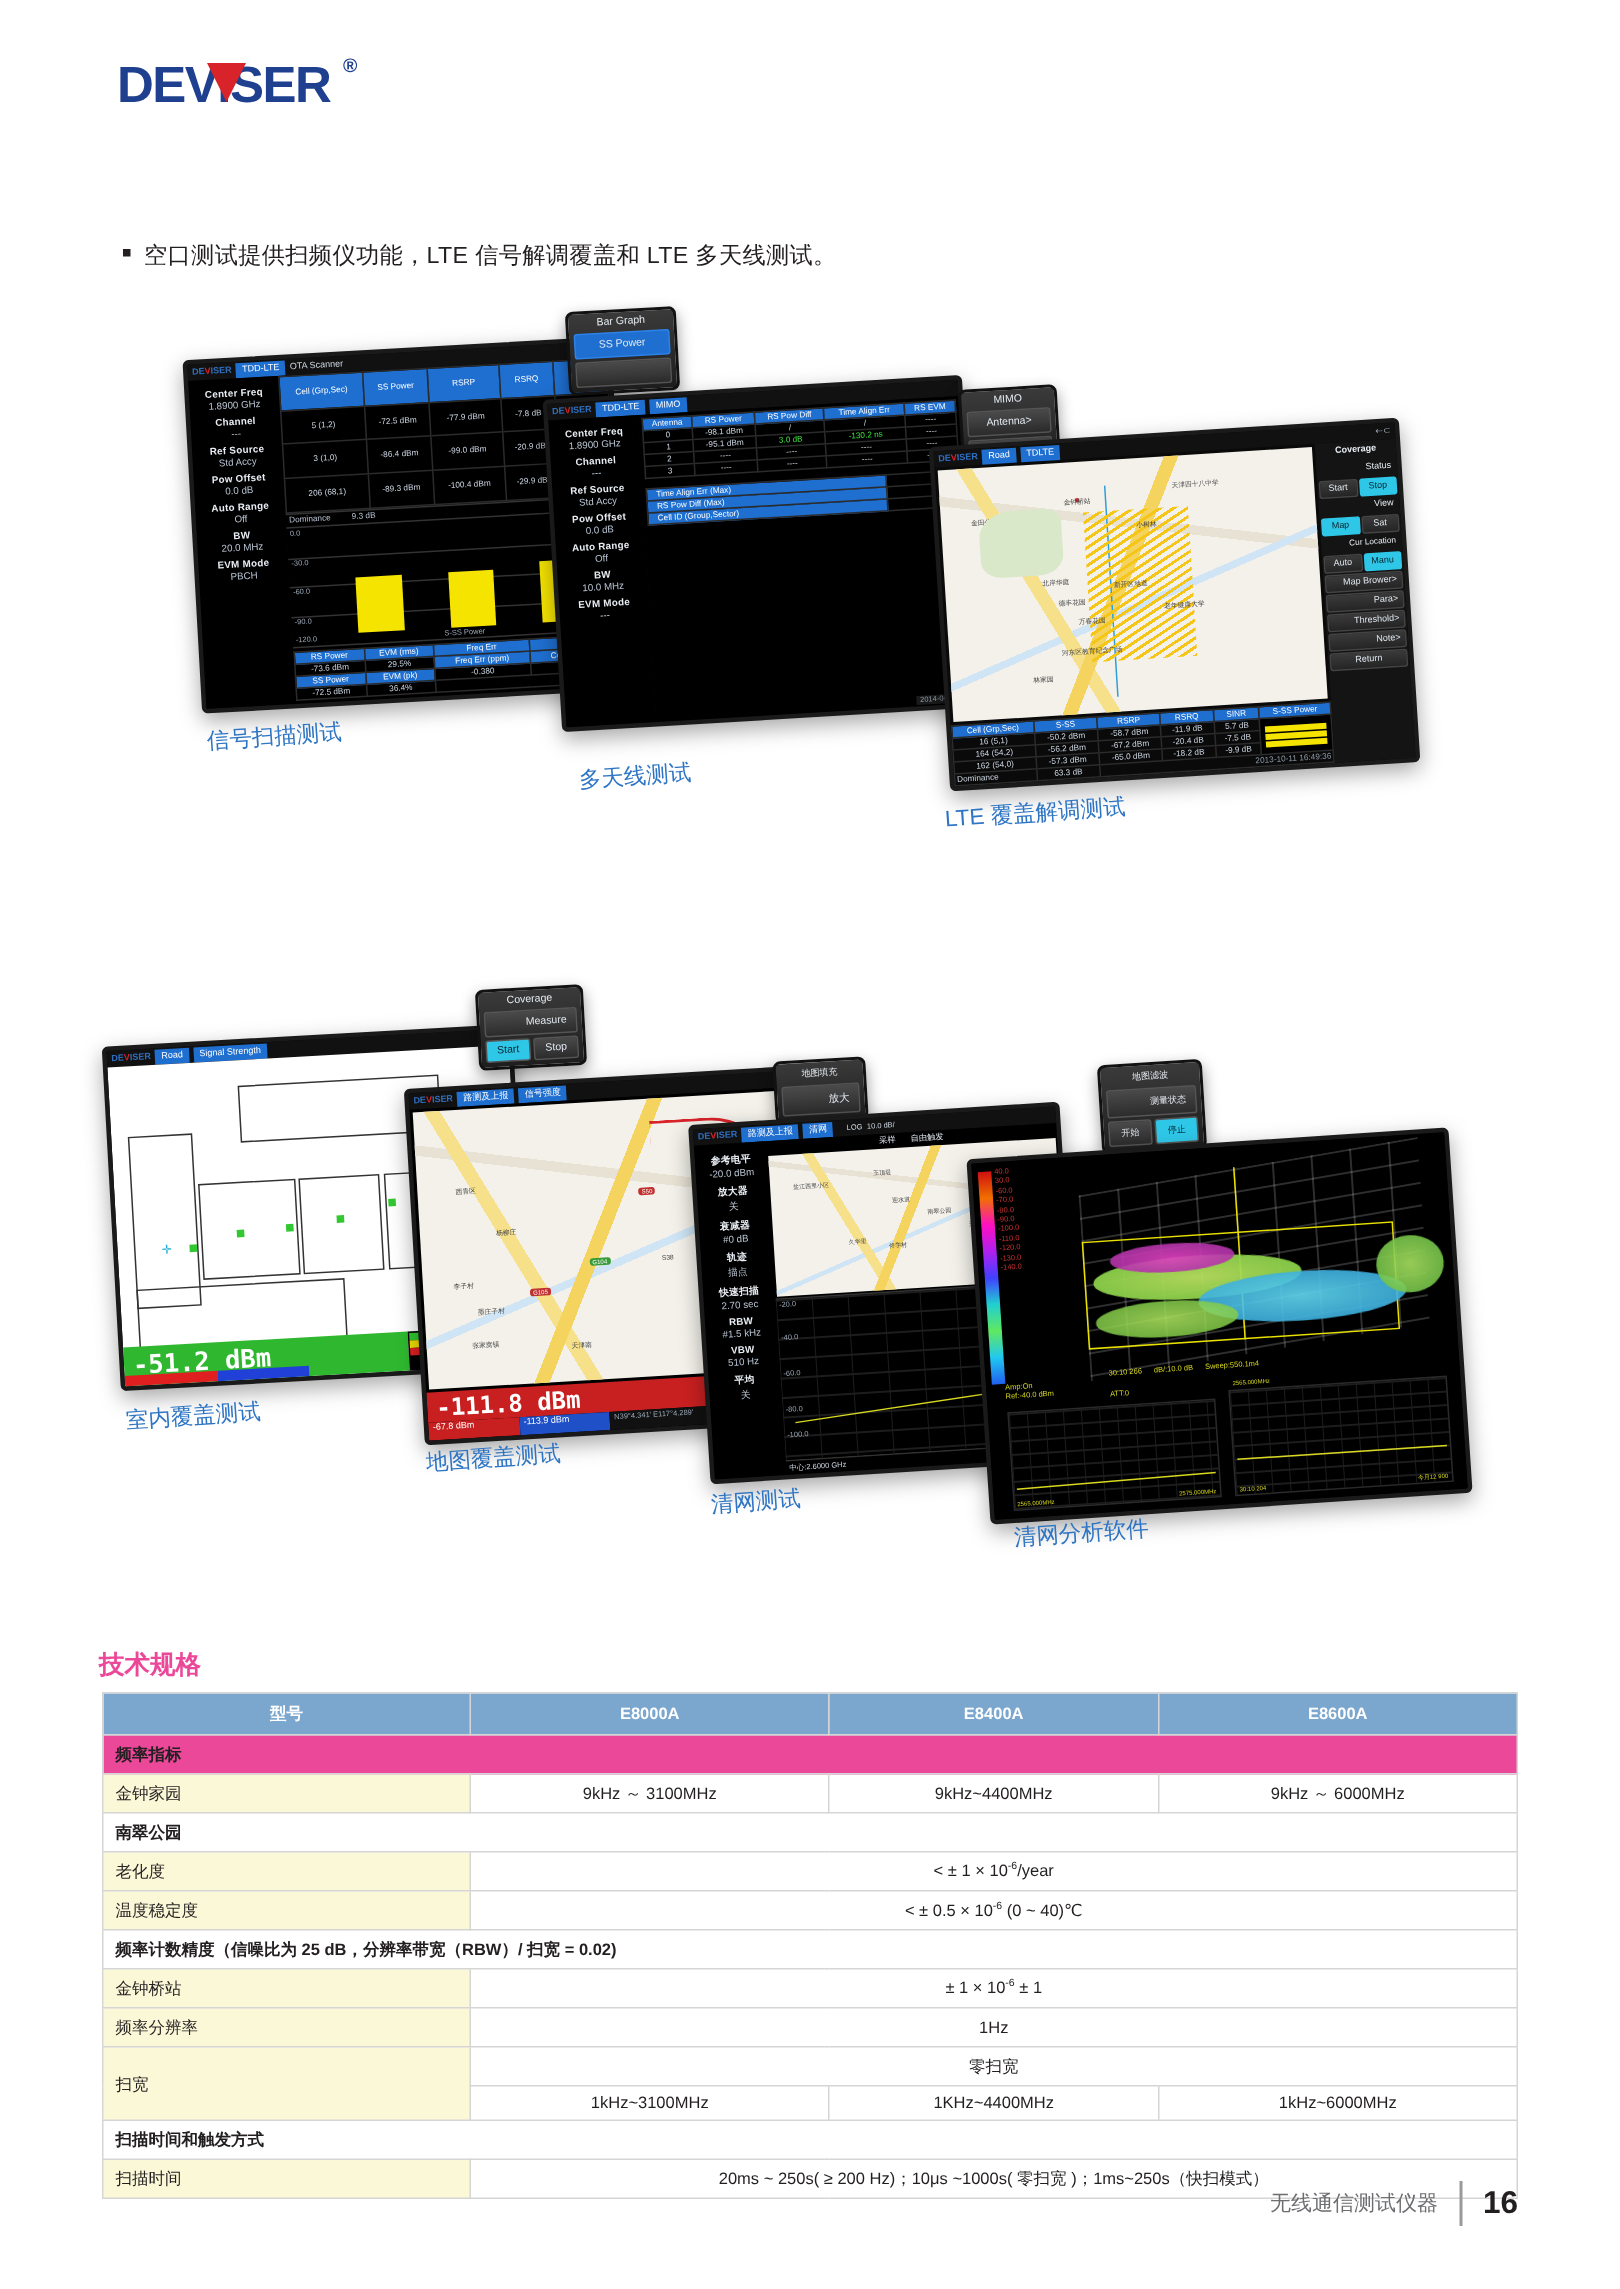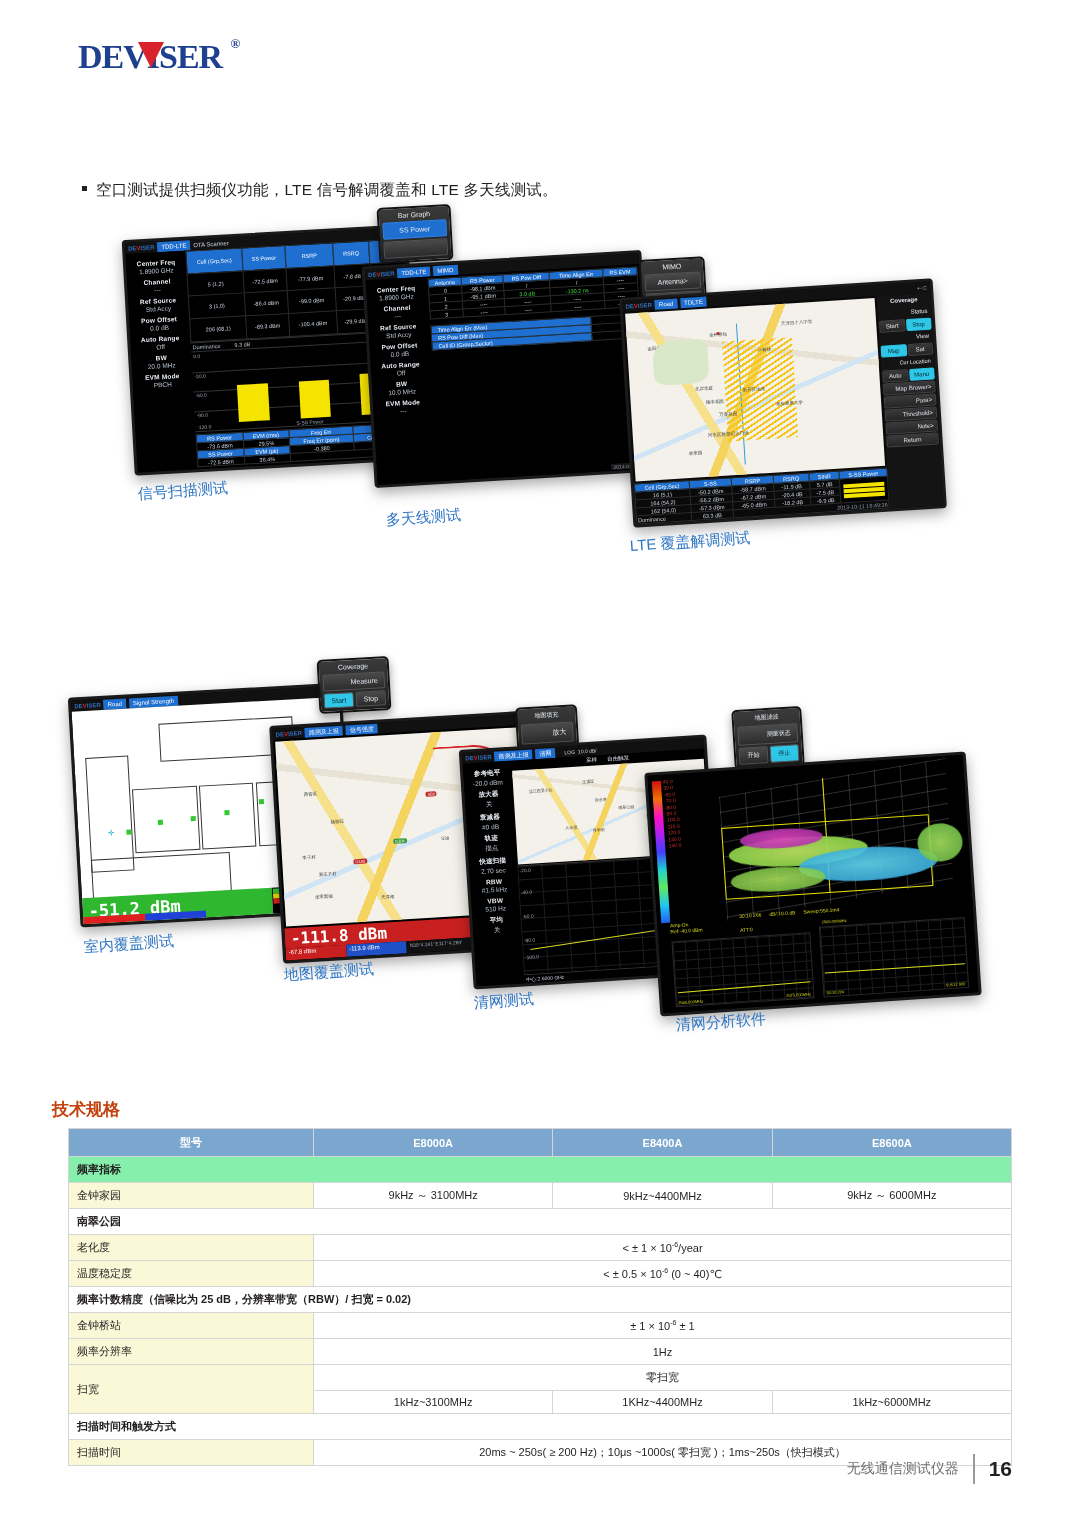--- a/index.html
+++ b/index.html
@@ -8,32 +8,32 @@
     background: #ffffff;
     font-family: "Liberation Sans", "DejaVu Sans", sans-serif;
     overflow: hidden;
   }
   .page { position: relative; width: 1080px; height: 1526px; background:#fff; }
 
   
   .logo { position: absolute; left: 78px; top: 38px; }
   .logo-text {
     font-size: 34px; font-weight: bold; letter-spacing: -1px;
-    color: #1f3f8f; font-family: Liberation Serif, serif;
+    color: #1f3f8f; font-family: Liberation Sans, sans-serif;
     position: relative; display:inline-block;
   }
   .logo-v {
     position:absolute; left: 60px; top: 4px; width: 0; height: 0;
     border-left: 13px solid transparent; border-right: 13px solid transparent;
     border-top: 26px solid #d8232a;
   }
   .logo-reg { position:absolute; right:-17px; top:-2px; font-size:13px; color:#1f3f8f; font-weight:bold; }
 
   
-  .bullet { position: absolute; font-size: 15.5px; color: #231f20; letter-spacing: .2px; margin-top: 20px; }
+  .bullet { position: absolute; font-size: 15.5px; color: #231f20; letter-spacing: .2px; }
   .bullet .dot {
     display:inline-block; width:5px; height:5px; background:#231f20;
     vertical-align: 4px; margin-right: 9px;
   }
   #bullet-1 { left: 82px; top: 160px; }
   #bullet-2 { left: 82px; top: 615px; }
 
   
   .caption {
     position: absolute; color: #2e75c4; font-size: 15px; white-space: nowrap;
@@ -132,34 +132,34 @@
   .colscale { position:absolute; left:15px; top:4px; font-size:5px; color:#c8322f; line-height:1.28; }
   .blob { position:absolute; border-radius:50%; filter: blur(.4px); }
   .yellowbox { position:absolute; border:1px solid #e8e000; }
   .minigrid { position:absolute; background:#000; border:1px solid #2a2a2a;
     background-image:linear-gradient(#1d1d1d 1px, transparent 1px), linear-gradient(90deg,#1d1d1d 1px, transparent 1px);
     background-size: 12px 9px; }
   .trace { position:absolute; left:2px; right:2px; height:1px; background:#d8d820; }
 
   
   .spec-title {
-    position:absolute; left:52px; top:1098px;
-    font-size:17px; font-weight:bold; color:#c2410c;
+    position:absolute; left:66px; top:1098px;
+    font-size:17px; font-weight:bold; color:#ec4899;
   }
   table.spec {
     position:absolute; left:68px; top:1128px; width:944px;
     border-collapse:collapse; font-size:11px; color:#231f20;border-radius:30px;
   }
   table.spec th, table.spec td {
     border:1px solid #d5d5d5; padding:5px 8px; font-weight:normal;
   }
   table.spec thead th {
     background:#7ba7ce; color:#ffffff; text-align:center; font-weight:bold; padding:6px 8px;
   }
-  tr.section td { background:#86efac; font-weight:bold; }
+  tr.section td { background:#ec4899; font-weight:bold; }
   tr.section.plain td { background:#ffffff; font-weight:bold; }
   td.lab { background:#fbf8d8; width:245px; }
   td.ctr { text-align:center; }
   sup { font-size:7px; vertical-align:super; }
 
   
   .footer { position:absolute; right:68px; bottom:42px; display:flex; align-items:center; gap:14px; }
   .footer .ftxt { font-size:14px; color:#6d6e71; }
   .footer .fbar { width:2px; height:30px; background:#9a9a9a; }
   .footer .fnum { font-size:21px; font-weight:bold; color:#231f20; }

